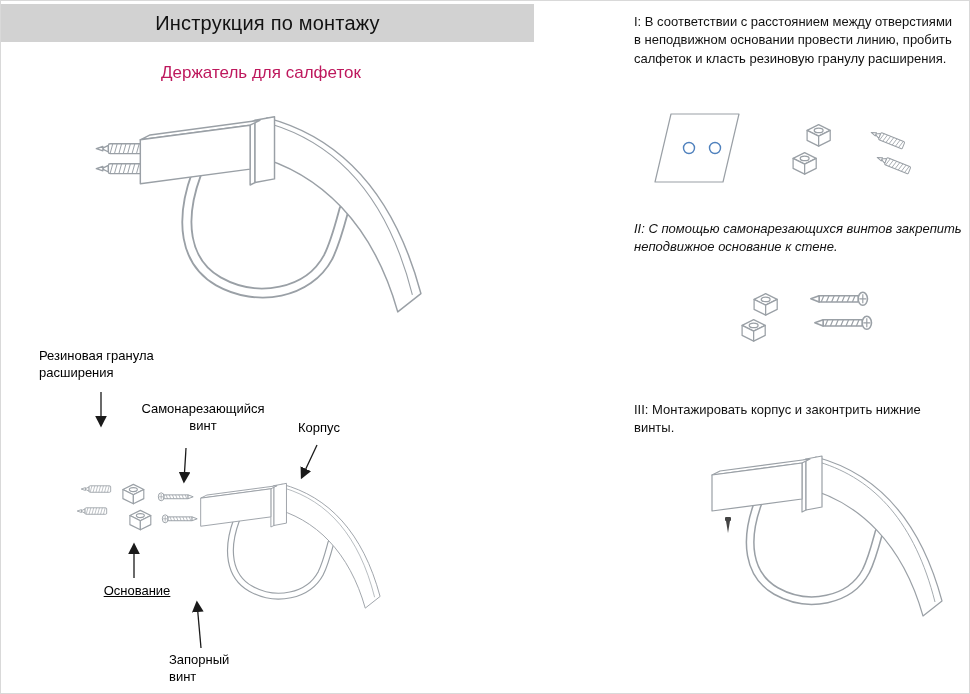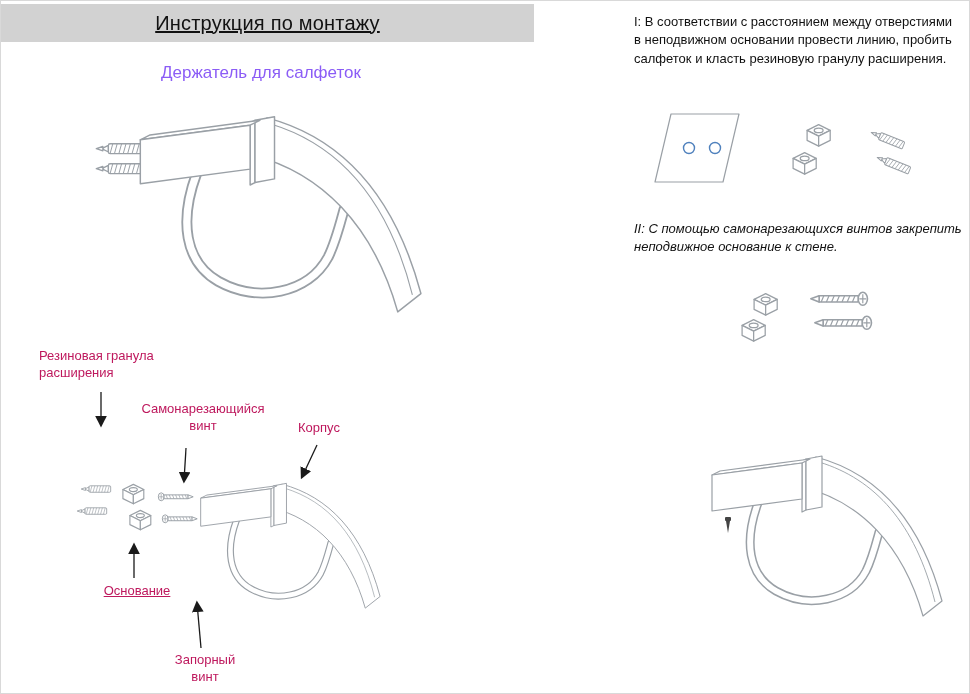--- a/index.html
+++ b/index.html
@@ -6,38 +6,38 @@
   html,body { background:#ffffff; }
   body { font-family:"Liberation Sans", sans-serif; color:#1a1a1a; }
   .page {
     position:relative; width:970px; height:694px; background:#fff;
     border:1px solid #d9d9d9; overflow:hidden;
   }
   .header-bar {
     position:absolute; left:0; top:3px; width:533px; height:38px;
     background:#d2d2d2; display:flex; align-items:center; justify-content:center;
   }
-  .header-title { font-size:20px; color:#111; letter-spacing:.2px;text-decoration:underline; }
+  .header-title { font-size:20px; color:#111; letter-spacing:.2px; }
   .subtitle {
     position:absolute; left:95px; top:62px; width:330px;
-    text-align:center; font-size:17px; color:#8b5cf6;
+    text-align:center; font-size:17px; color:#be185d;
   }
   .step-text {
     position:absolute; left:633px; width:328px;
     font-size:13px; line-height:1.42; color:#111;
   }
   #step1-text { top:12px; }
   #step2-text { top:219px;font-style:italic; }
   #step3-text { top:400px; }
-  .part-label { position:absolute; font-size:13px; line-height:1.3; color:#be185d; }
+  .part-label { position:absolute; font-size:13px; line-height:1.3; color:#000000; }
   #label-rubber-granule { left:38px; top:347px; width:128px; text-align:left; }
   #label-self-tapping-screw { left:136px; top:400px; width:132px; text-align:center; }
   #label-body { left:297px; top:419px; width:60px; text-align:left; }
   #label-base { left:96px; top:582px; width:80px; text-align:center;text-decoration:underline; }
-  #label-locking-screw { left:168px; top:651px; width:72px; text-align:center; }
+  #label-locking-screw { left:168px; top:651px; width:72px; text-align:left; }
   svg.drawing { position:absolute; overflow:visible; }
   #main-drawing { left:60px; top:100px; }
   #exploded-drawing { left:60px; top:465px; }
   #step1-drawing { left:640px; top:103px; }
   #step2-drawing { left:715px; top:282px; }
   #step3-drawing { left:680px; top:420px; }
   .arrows { position:absolute; left:0; top:0; pointer-events:none; }
   .ln { fill:#ffffff; stroke:#9aa0a6; stroke-width:1.2; stroke-linejoin:round; }
   .lnthin { fill:none; stroke:#9aa0a6; stroke-width:0.9; }
 </style>
@@ -110,20 +110,21 @@
   </svg>
 
   <div id="label-rubber-granule" class="part-label">Резиновая гранула расширения</div>
   <div id="label-self-tapping-screw" class="part-label">Самонарезающийся винт</div>
   <div id="label-body" class="part-label">Корпус</div>
   <div id="label-base" class="part-label">Основание</div>
   <div id="label-locking-screw" class="part-label">Запорный винт</div>
 
   <div id="step1-text" class="step-text">I: В соответствии с расстоянием между отверстиями в неподвижном основании провести линию, пробить салфеток и класть резиновую гранулу расширения.</div>
   <div id="step2-text" class="step-text">II: С помощью самонарезающихся винтов закрепить неподвижное основание к стене.</div>
+  <div id="step3-text" class="step-text">III: Монтажировать корпус и законтрить нижние винты.</div>
 
   <svg id="step1-drawing" class="drawing" width="300" height="95" viewBox="0 0 300 95">
     <g>
       <path class="ln" d="M30,10 L98,10 L82,78 L14,78 Z"></path>
       <circle cx="48" cy="44" r="5.5" fill="none" stroke="#4f81bd" stroke-width="1.4"></circle>
       <circle cx="74" cy="44" r="5.5" fill="none" stroke="#4f81bd" stroke-width="1.4"></circle>
     </g>
     <use href="#sym-block" transform="translate(164,18) scale(1.05)"></use>
     <use href="#sym-block" transform="translate(150,46) scale(1.05)"></use>
     <use href="#sym-dowel" transform="translate(230,22) rotate(22) scale(0.85)"></use>

